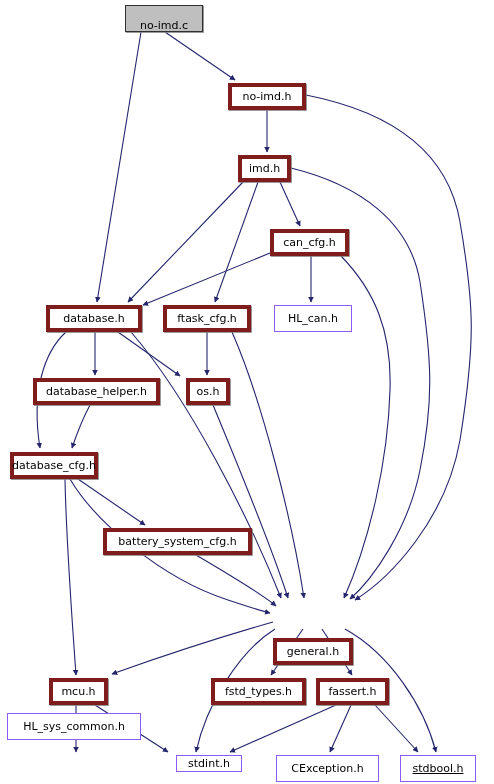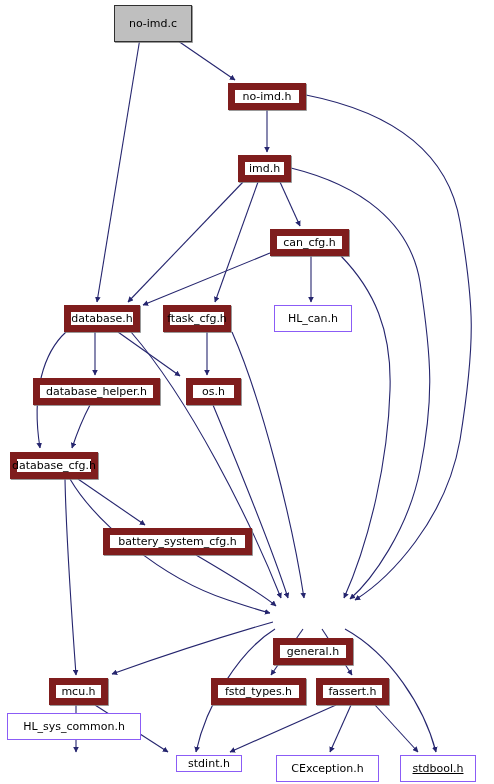--- a/index.html
+++ b/index.html
@@ -34,21 +34,21 @@
     justify-content: center;
     background: #ffffff;
     border: 1px solid #404040;
     font-size: 11px;
     line-height: 1;
     color: #000000;
     white-space: nowrap;
     z-index: 5;
   }
   .node.solid {
-    border: 7px solid #7f1d1d;
+    border: 4px solid #7f1d1d;
     box-shadow: 0.8px 0.8px 0 0 #808080;
   }
   .node.faded {
     border: 1px solid #8b5cf6;
     color: #000000;
     box-shadow: none;
   }
   .node.root {
     background: #bfbfbf;
     border: 1px solid #303030;
@@ -98,45 +98,45 @@
         <path d="M 275,629 C 238,652 206,706 196,752" marker-end="url(#arrow)" stroke="#25256e"></path>
         <path d="M 345,629 C 390,654 424,706 436,752" marker-end="url(#arrow)" stroke="#25256e"></path>
         <path d="M 76,705 L 76,752" marker-end="url(#arrow)" stroke="#25256e"></path>
         <path d="M 95,705 L 168,752" marker-end="url(#arrow)" stroke="#25256e"></path>
         <path d="M 336,705 L 230,752" marker-end="url(#arrow)" stroke="#25256e"></path>
         <path d="M 351,705 L 330,752" marker-end="url(#arrow)" stroke="#25256e"></path>
         <path d="M 375,705 L 418,752" marker-end="url(#arrow)" stroke="#25256e"></path>
       </g>
   </svg>
   <div id="node-layer">
-      <div class="node root" style="left: 114px; top: 5px; width: 78px; height: 37px;">
+      <div class="node root" style="left: 125px; top: 5px; width: 78px; height: 27px; align-items: flex-end;">
         <span class="label">no-imd.c</span>
       </div>
       <div class="node solid" style="left: 228px; top: 83px; width: 78px; height: 27px;">
         <span class="label">no-imd.h</span>
       </div>
       <div class="node solid" style="left: 238px; top: 155px; width: 53px; height: 27px;">
         <span class="label">imd.h</span>
       </div>
       <div class="node solid" style="left: 270px; top: 229px; width: 79px; height: 27px;">
         <span class="label">can_cfg.h</span>
       </div>
-      <div class="node solid" style="left: 64px; top: 305px; width: 76px; height: 27px;">
+      <div class="node solid" style="left: 46px; top: 305px; width: 96px; height: 27px;">
         <span class="label">database.h</span>
       </div>
-      <div class="node solid" style="left: 163px; top: 305px; width: 68px; height: 27px;">
+      <div class="node solid" style="left: 163px; top: 305px; width: 88px; height: 27px;">
         <span class="label">ftask_cfg.h</span>
       </div>
       <div class="node faded" style="left: 274px; top: 305px; width: 78px; height: 27px;">
         <span class="label">HL_can.h</span>
       </div>
       <div class="node solid" style="left: 33px; top: 378px; width: 127px; height: 27px;">
         <span class="label">database_helper.h</span>
       </div>
-      <div class="node solid" style="left: 186px; top: 378px; width: 55px; height: 27px;">
+      <div class="node solid" style="left: 186px; top: 378px; width: 44px; height: 27px;">
         <span class="label">os.h</span>
       </div>
       <div class="node solid" style="left: 10px; top: 452px; width: 88px; height: 27px;">
         <span class="label">database_cfg.h</span>
       </div>
       <div class="node solid" style="left: 103px; top: 528px; width: 149px; height: 27px;">
         <span class="label">battery_system_cfg.h</span>
       </div>
       <div class="node solid" style="left: 273px; top: 602px; width: 80px; height: 27px; margin-top: 36px;">
         <span class="label">general.h</span>

